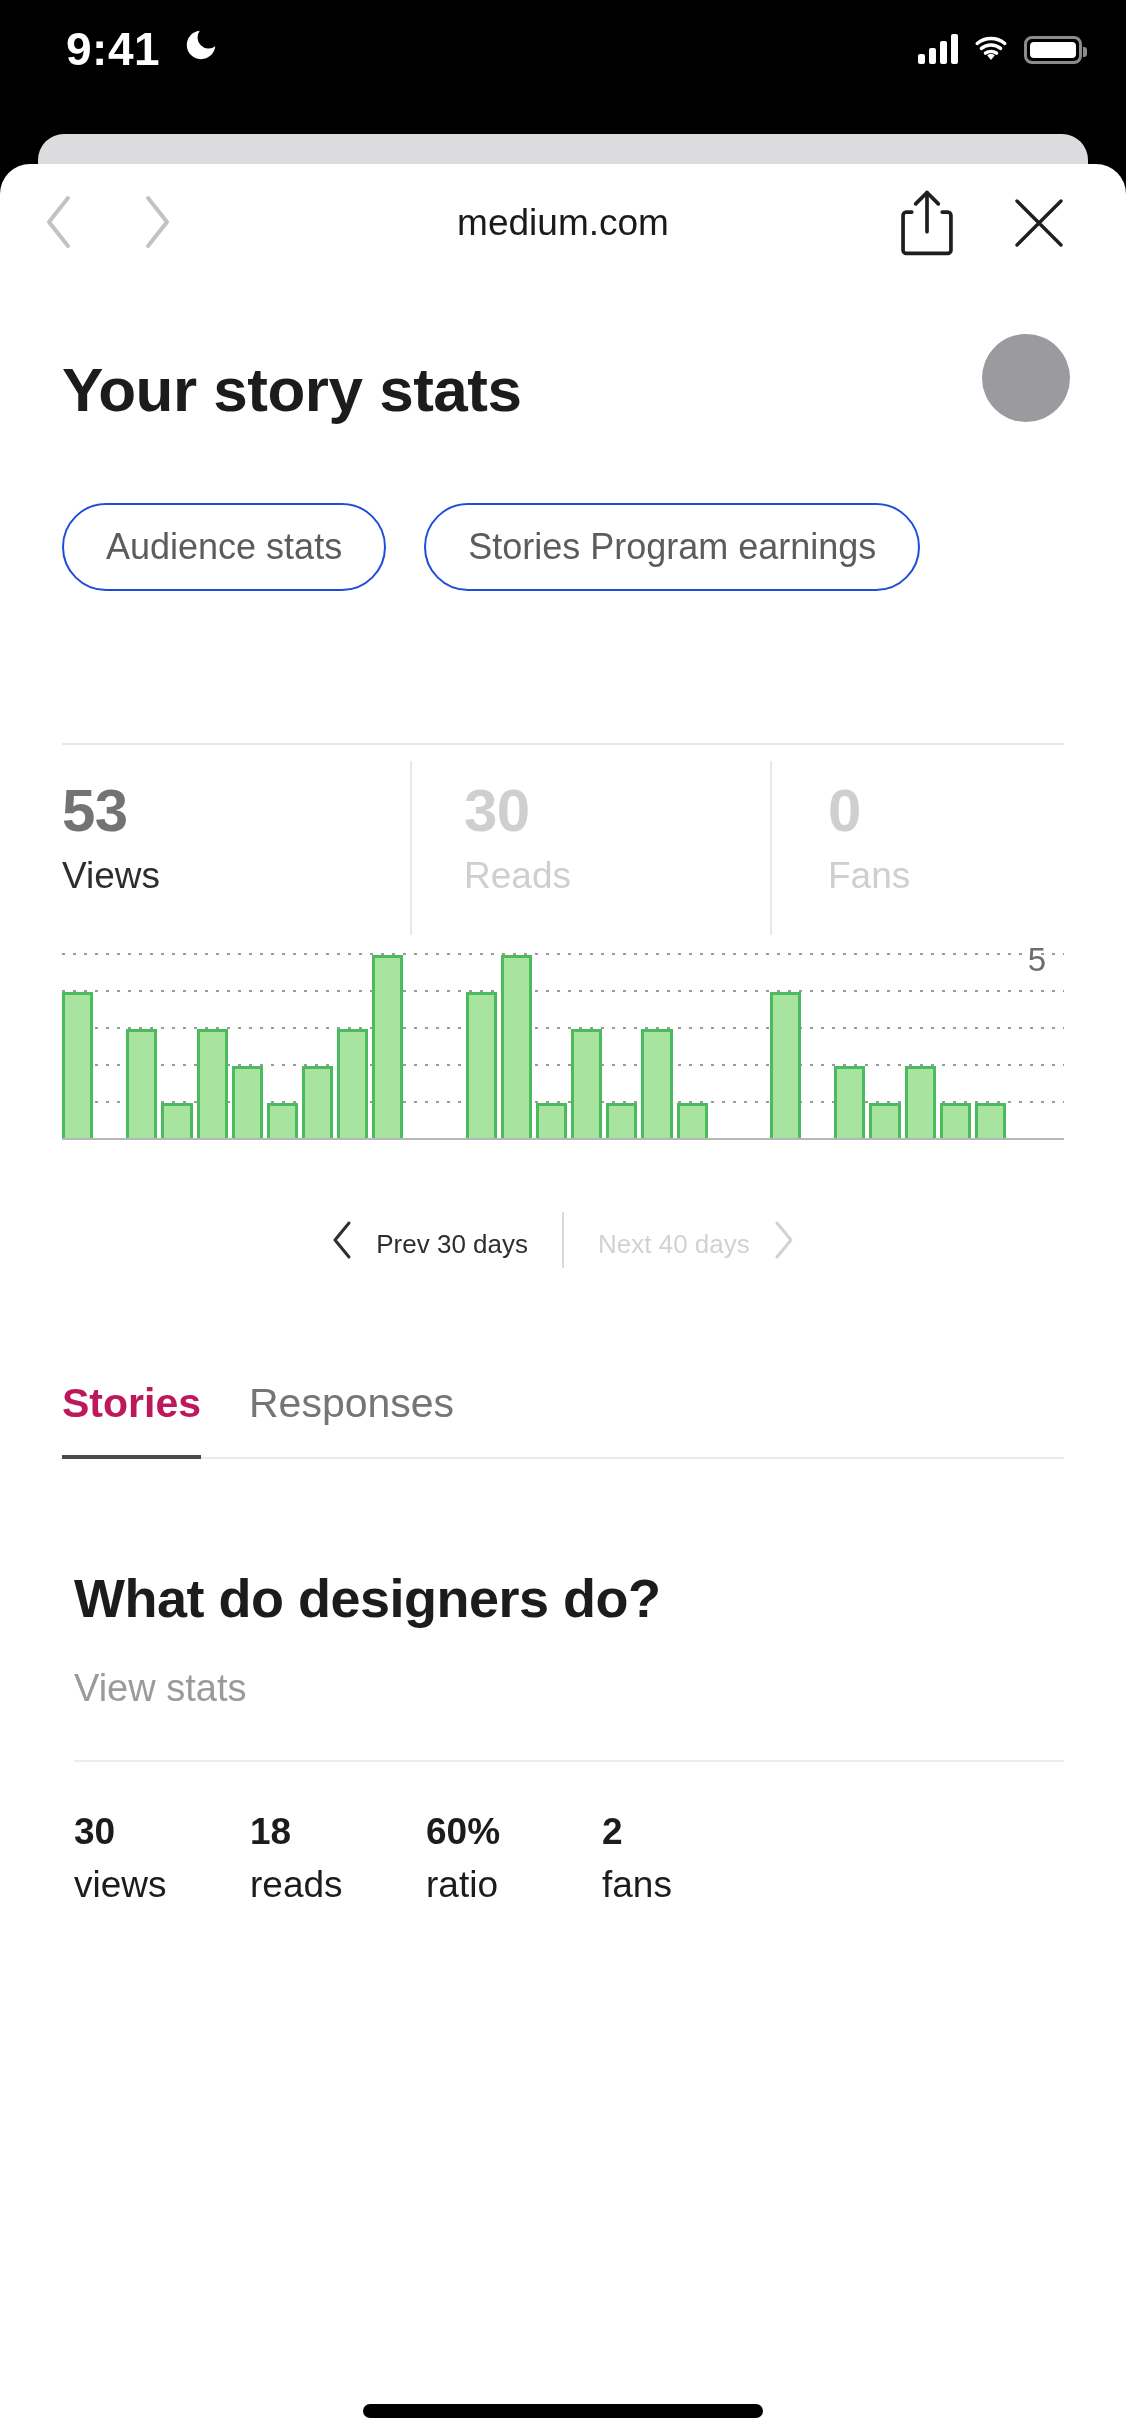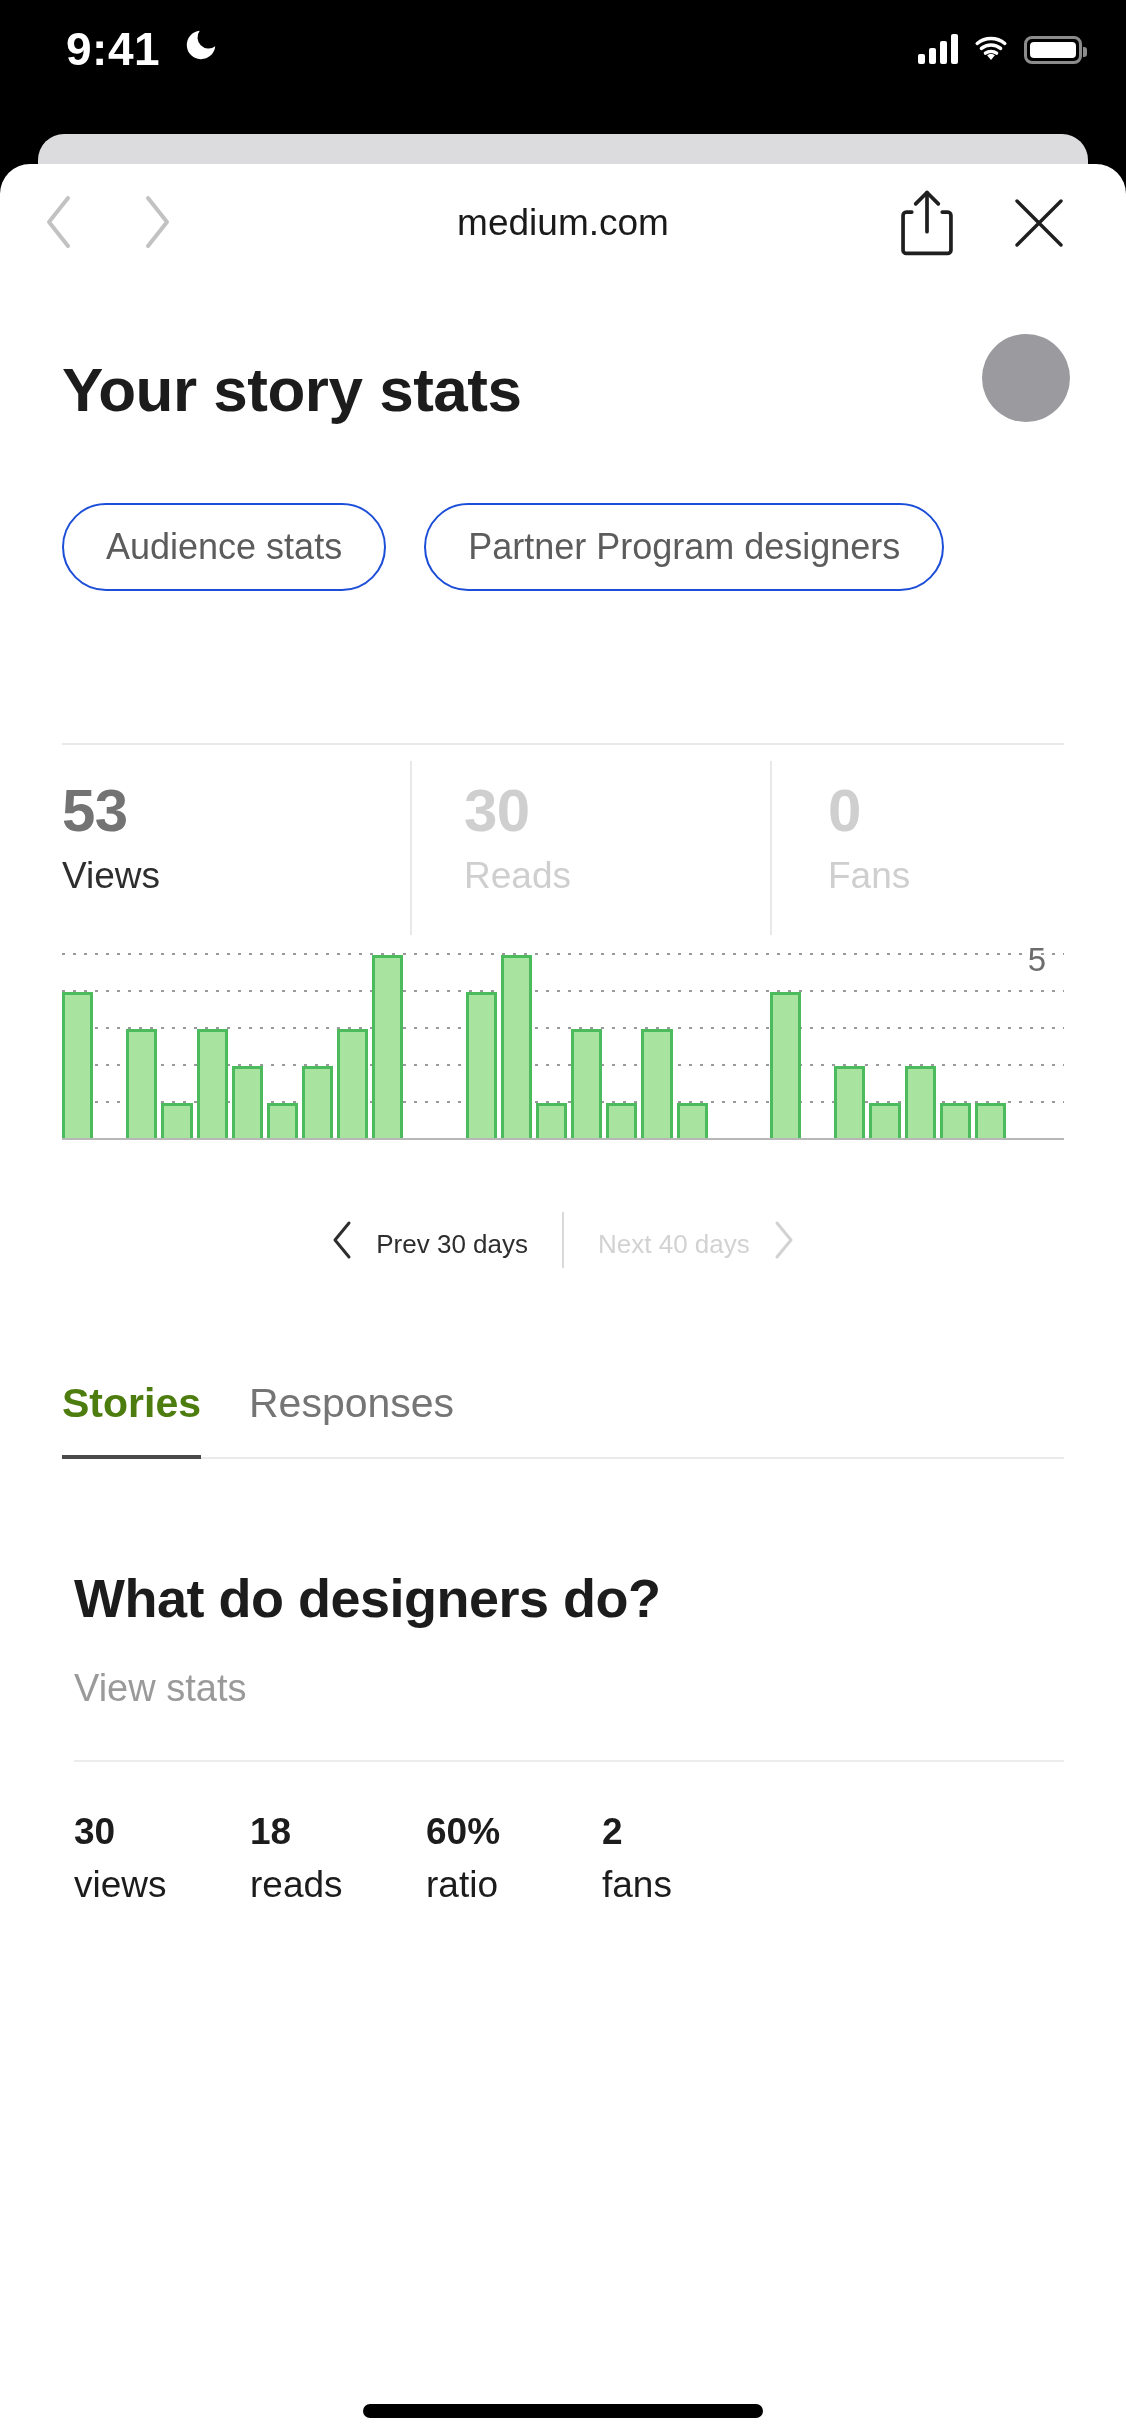--- a/index.html
+++ b/index.html
@@ -141,21 +141,21 @@
     margin-top:52px; gap:0;
   }
   .range-btn { display:flex; align-items:flex-end; gap:22px; font-size:26px; }
   #range-prev { color:#2e2e2e; padding-right:34px; }
   #range-next { color:#d2d2d2; padding-left:34px; }
   #range-sep { width:2px; height:56px; background:#d9d9d9; }
 
   
   #tabs { position:relative; margin-top:112px; display:flex; gap:48px; }
   .tab { font-size:41px; padding-bottom:28px; }
-  .tab.active { color:#4d7c0f; font-weight:700; border-bottom:4px solid #4a4a4a; }
+  .tab.active { color:#be185d; font-weight:700; border-bottom:4px solid #4a4a4a; }
   .tab.inactive { color:#757575; font-weight:400; }
   #tabs-underline { height:2px; background:#eaeaea; margin-top:-2px; }
 
   
   #year-label { margin-top:116px; font-size:37px; font-weight:700; color:#1c1c1c; padding-left:12px;}
   #story-title { margin-top:108px; font-size:54px; font-weight:700; color:#1c1c1c; letter-spacing:-0.5px; padding-left:12px;}
   #story-link  { margin-top:38px; font-size:38px; color:#9a9a9a; padding-left:12px;}
   #story-divider { margin-top:50px; height:2px; background:#ececec; margin-left:12px;}
 
   #story-stats { display:flex; margin-top:44px; padding-left:12px; }
@@ -231,21 +231,21 @@
     </div>
 
     <div id="avatar"></div>
 
     <div id="page">
 
       <h1 id="page-title">Your story stats</h1>
 
       <div id="pill-row">
         <div class="pill">Audience stats</div>
-        <div class="pill">Partner Program designers</div>
+        <div class="pill">Stories Program earnings</div>
       </div>
 
       <div id="top-divider"></div>
 
       <div id="metric-row">
         <div class="metric views">
           <div class="num">53</div>
           <div class="lbl">Views</div>
         </div>
         <div class="metric reads">

